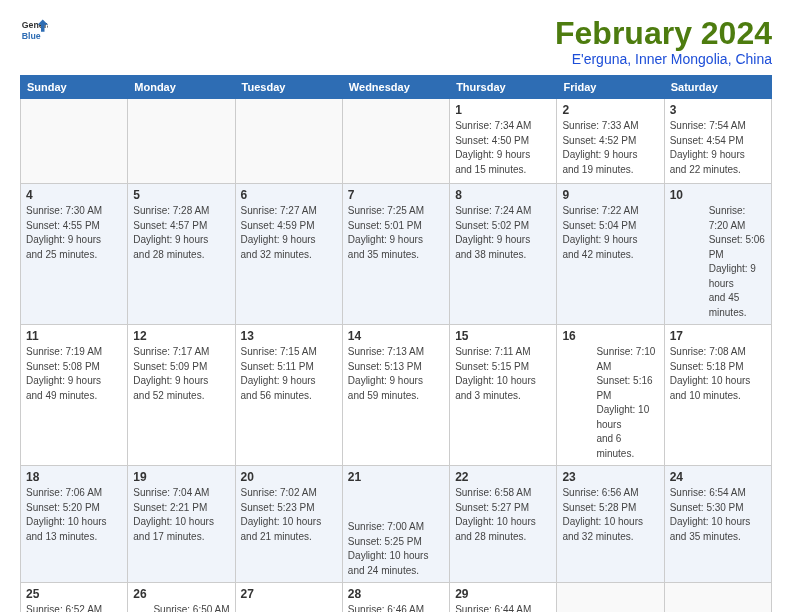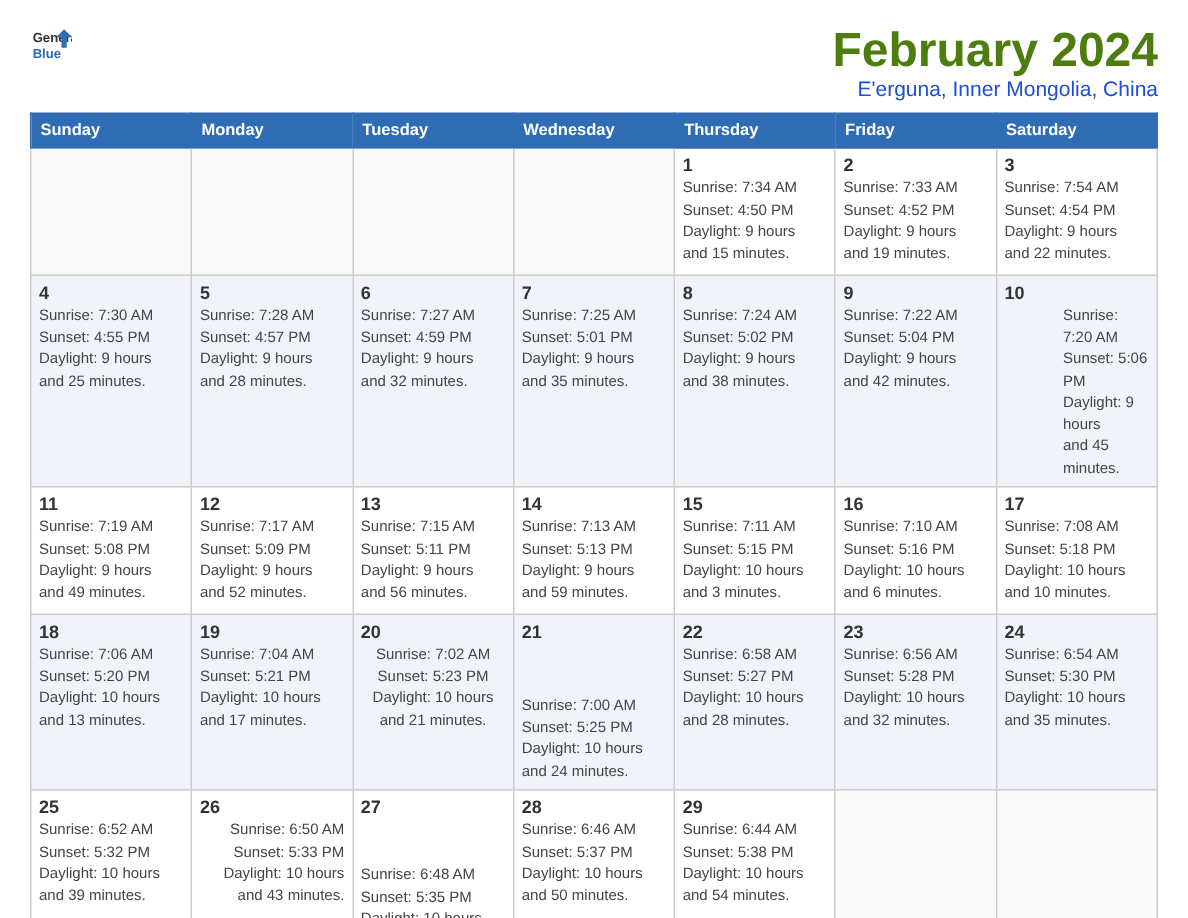--- a/index.html
+++ b/index.html
@@ -225,21 +225,21 @@
           </td>
           <td>
             <span class="day-num">15</span>
             <div class="day-info" style="white-space: pre-line;">Sunrise: 7:11 AM
 Sunset: 5:15 PM
 Daylight: 10 hours
 and 3 minutes.</div>
           </td>
           <td>
             <span class="day-num">16</span>
-            <div class="day-info" style="white-space: pre-line;">Sunrise: 7:10 AM
+            <div class="day-info" style="white-space: pre-line; margin-left: 34px;">Sunrise: 7:10 AM
 Sunset: 5:16 PM
 Daylight: 10 hours
 and 6 minutes.</div>
           </td>
           <td>
             <span class="day-num">17</span>
             <div class="day-info" style="white-space: pre-line;">Sunrise: 7:08 AM
 Sunset: 5:18 PM
 Daylight: 10 hours
 and 10 minutes.</div>
@@ -249,27 +249,27 @@
           <td>
             <span class="day-num">18</span>
             <div class="day-info" style="white-space: pre-line;">Sunrise: 7:06 AM
 Sunset: 5:20 PM
 Daylight: 10 hours
 and 13 minutes.</div>
           </td>
           <td>
             <span class="day-num">19</span>
             <div class="day-info" style="white-space: pre-line;">Sunrise: 7:04 AM
-Sunset: 5:21 PM
+Sunset: 2:21 PM
 Daylight: 10 hours
 and 17 minutes.</div>
           </td>
           <td>
             <span class="day-num">20</span>
-            <div class="day-info" style="white-space: pre-line; text-align: center;">Sunrise: 7:02 AM
+            <div class="day-info" style="white-space: pre-line;">Sunrise: 7:02 AM
 Sunset: 5:23 PM
 Daylight: 10 hours
 and 21 minutes.</div>
           </td>
           <td>
             <span class="day-num">21</span>
             <div class="day-info" style="white-space: pre-line; margin-top: 36px;">Sunrise: 7:00 AM
 Sunset: 5:25 PM
 Daylight: 10 hours
 and 24 minutes.</div>

